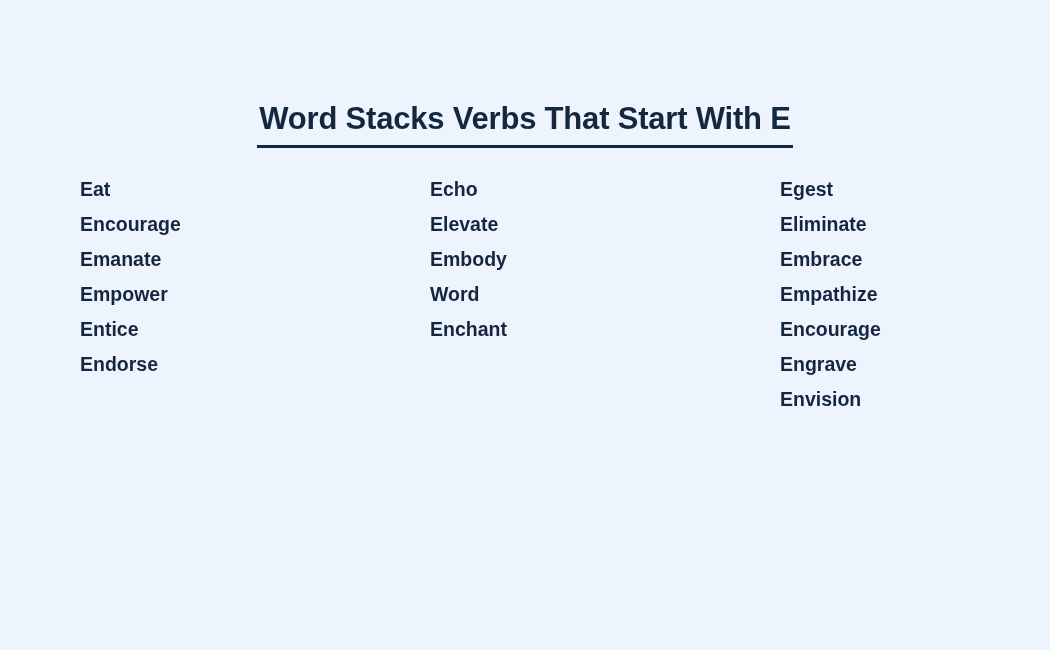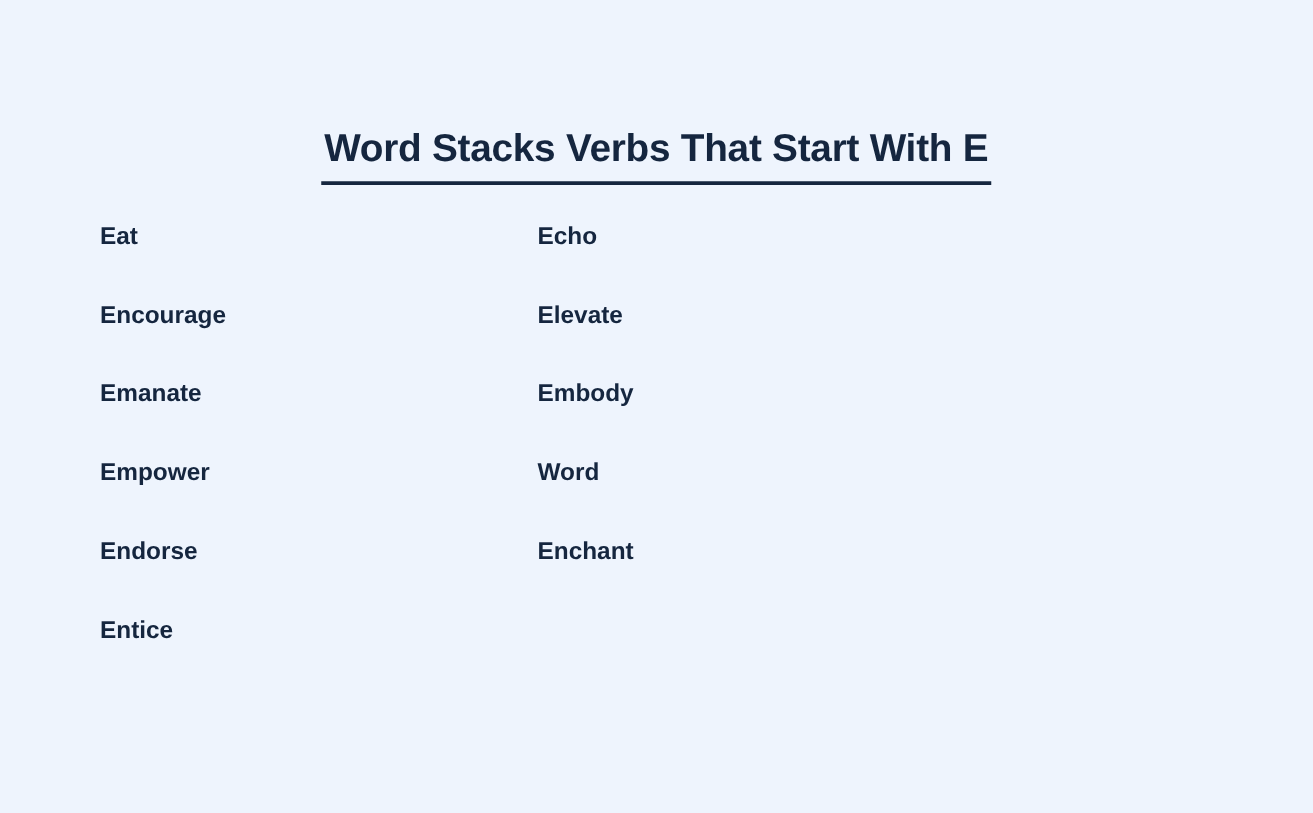--- a/index.html
+++ b/index.html
@@ -45,21 +45,20 @@
     width: 890px;
     display: flex;
     flex-direction: row;
     align-items: flex-start;
   }
   .column {
     width: 350px;
     flex: 0 0 350px;
     display: flex;
     flex-direction: column;
-    gap: 28px;
   }
   .column:last-child {
     width: 190px;
     flex: 0 0 190px;
   }
   .word {
     font-size: 19.5px;
     font-weight: bold;
     color: #15263f;
     line-height: 35px;
@@ -76,28 +75,37 @@
     <h1 class="title">Word Stacks Verbs That Start With E</h1>
   </div>
 
   <div class="columns">
 
     <div class="column">
       <div class="word">Eat</div>
       <div class="word">Encourage</div>
       <div class="word">Emanate</div>
       <div class="word">Empower</div>
+      <div class="word">Entice</div>
       <div class="word">Endorse</div>
-      <div class="word">Entice</div>
     </div>
 
     <div class="column">
       <div class="word">Echo</div>
       <div class="word">Elevate</div>
       <div class="word">Embody</div>
       <div class="word">Word</div>
       <div class="word">Enchant</div>
     </div>
 
+    <div class="column">
+      <div class="word">Egest</div>
+      <div class="word">Eliminate</div>
+      <div class="word">Embrace</div>
+      <div class="word">Empathize</div>
+      <div class="word">Encourage</div>
+      <div class="word">Engrave</div>
+      <div class="word">Envision</div>
+    </div>
 
   </div>
 
 </div>
 
 </body></html>

